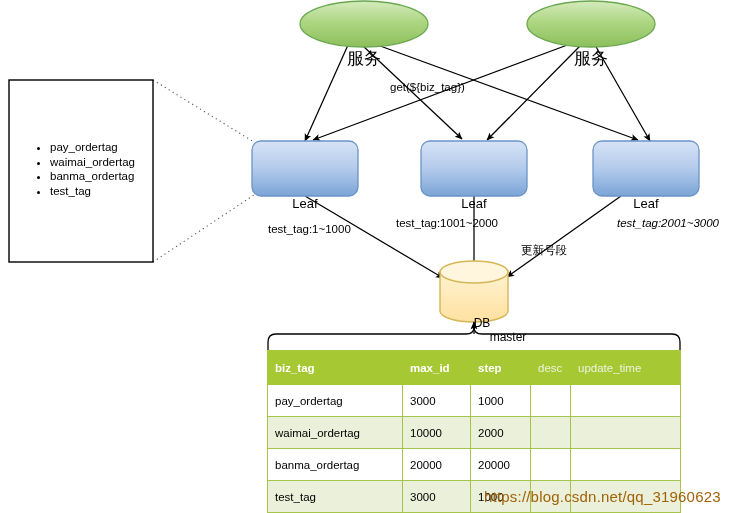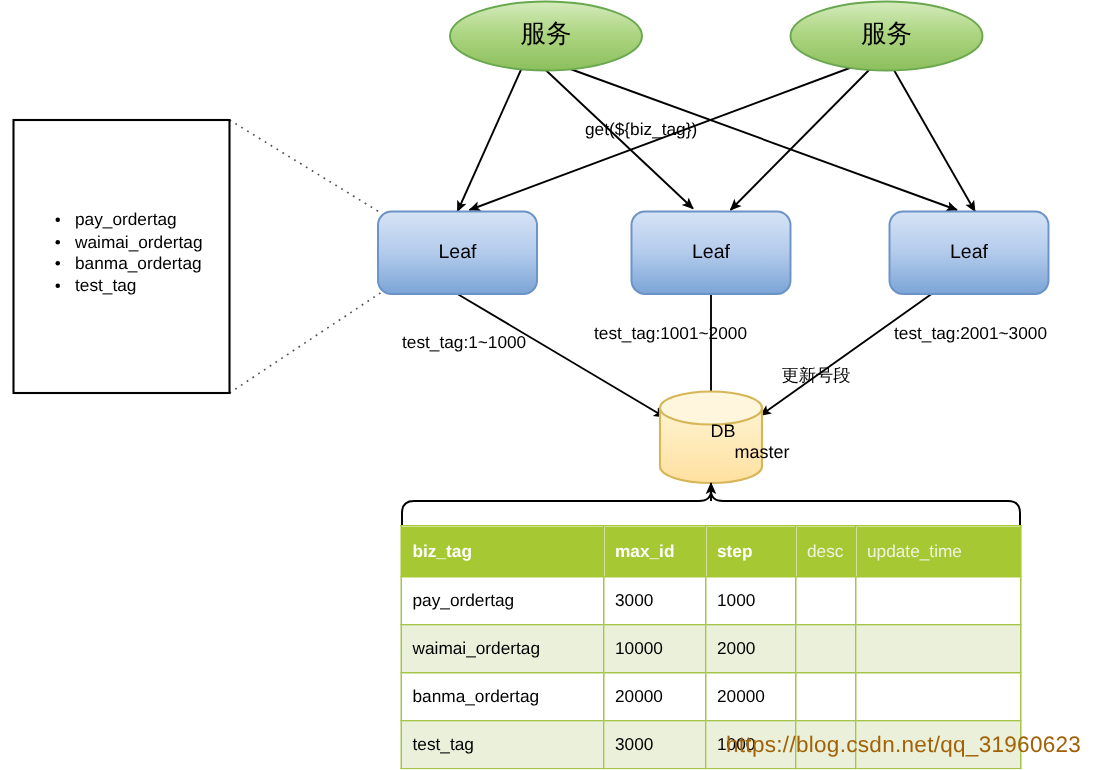--- a/index.html
+++ b/index.html
@@ -23,20 +23,21 @@
     top: 0;
     width: 743px;
     height: 513px;
   }
   .node-label {
     position: absolute;
     text-align: center;
     color: #000000;
     pointer-events: none;
     line-height: 1.15;
+    margin-top: 36px;
   }
   .svc-label {
     font-size: 17px;
   }
   .leaf-label {
     font-size: 13px;
   }
   .db-label {
     font-size: 12px;
   }
@@ -189,21 +190,21 @@
   <div class="node-label leaf-label" style="left:252px; top:161px; width:106px;">Leaf</div>
   <div class="node-label leaf-label" style="left:421px; top:161px; width:106px;">Leaf</div>
   <div class="node-label leaf-label" style="left:593px; top:161px; width:106px;">Leaf</div>
 
   <div class="node-label db-label" style="left:440px; top:281px; width:84px;">DB</div>
   <div class="node-label db-label" style="left:440px; top:295px; width:68px;padding-left:34px;">master</div>
 
   <div class="edge-label" style="left:366px; top:81px;margin-left:24px;">get(${biz_tag})</div>
   <div class="edge-label" style="left:268px; top:223px;">test_tag:1~1000</div>
   <div class="edge-label" style="left:396px; top:217px;">test_tag:1001~2000</div>
-  <div class="edge-label" style="left:596px; top:217px;">test_tag:2001~3000</div>
+  <div class="edge-label" style="left:617px; top:217px;font-style:italic;">test_tag:2001~3000</div>
   <div class="edge-label" style="left:521px; top:243px;">更新号段</div>
 
   <ul class="callout-list">
     <li>pay_ordertag</li>
     <li>waimai_ordertag</li>
     <li>banma_ordertag</li>
     <li>test_tag</li>
   </ul>
 
   <table id="leaf-table">

